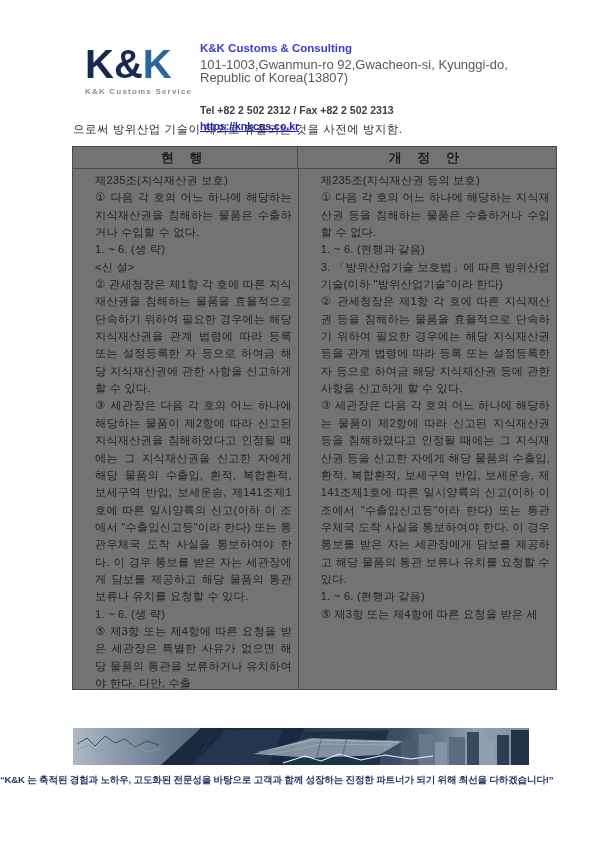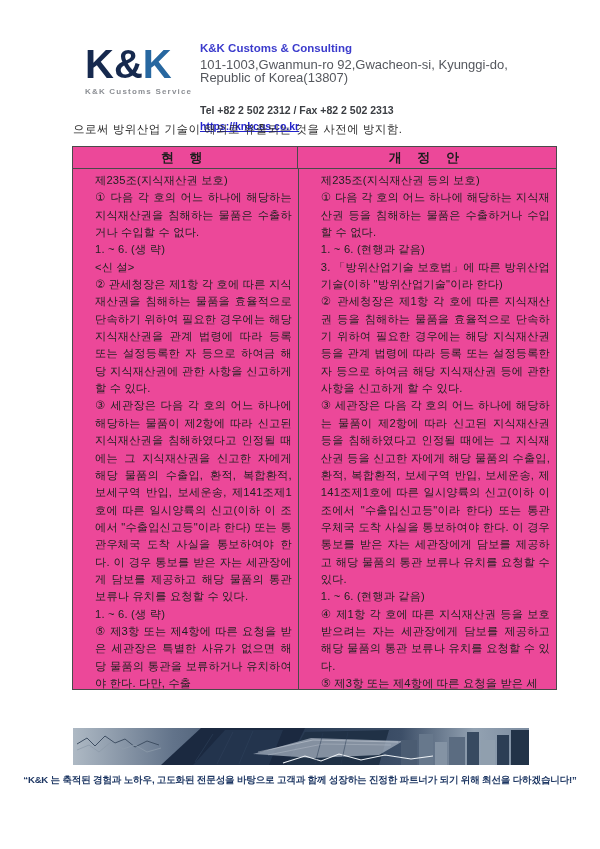--- a/index.html
+++ b/index.html
@@ -35,21 +35,21 @@
   }
 
   
   .intro-line { position: absolute; left: 73px; top: 122px; width: 470px; font-size: 11.5px; color: #2e2e2e; letter-spacing: 0.5px; }
 
   
   .law-table {
     position: absolute; left: 72px; top: 146px; width: 485px; height: 544px;
     border: 1.5px solid #4a4a4a;
     display: flex; flex-direction: column;
-    background: #ec4899;
+    background: #737373;
   }
   .law-table-head { display: flex; border-bottom: 1px solid #4a4a4a; height: 22px; flex: none; }
   .law-table-body { display: flex; flex: 1; min-height: 0; }
   .col-current { width: 46.5%; border-right: 1px solid #4a4a4a; }
   .col-amendment { width: 53.5%; }
   .head-cell {
     display: flex; align-items: center; justify-content: center;
     font-weight: bold; font-size: 13px; color: #1d1d1d; letter-spacing: 6px;
   }
   .body-cell { padding: 3px 6px 0 6px; overflow: hidden; margin-left: 16px; }
@@ -60,21 +60,21 @@
   }
 
   
   .footer-banner {
     position: absolute; left: 73px; top: 728px; width: 456px; height: 37px;
     overflow: hidden; background: #44536a;
   }
   .footer-banner svg { display: block; width: 100%; height: 100%; }
   .footer-quote {
     position: absolute; left: 0; top: 774px; width: 600px;
-    text-align: center; font-size: 9.6px; font-weight: bold; color: #1f3864;
+    text-align: left; font-size: 9.6px; font-weight: bold; color: #1f3864;
     letter-spacing: -0.2px;
   }
 </style>
 </head>
 <body>
 
 <div class="page">
 
   <div class="letterhead">
     <div class="logo-block">
@@ -109,21 +109,20 @@
           <div class="para">⑤ 제3항 또는 제4항에 따른 요청을 받은 세관장은 특별한 사유가 없으면 해당 물품의 통관을 보류하거나 유치하여야 한다. 다만, 수출</div>
         </div>
       <div class="body-cell col-amendment">
           <div class="para">제235조(지식재산권 등의 보호)</div>
           <div class="para">① 다음 각 호의 어느 하나에 해당하는 지식재산권 등을 침해하는 물품은 수출하거나 수입할 수 없다.</div>
           <div class="para">1. ~ 6. (현행과 같음)</div>
           <div class="para">3. 「방위산업기술 보호법」에 따른 방위산업기술(이하 "방위산업기술"이라 한다)</div>
           <div class="para">② 관세청장은 제1항 각 호에 따른 지식재산권 등을 침해하는 물품을 효율적으로 단속하기 위하여 필요한 경우에는 해당 지식재산권 등을 관계 법령에 따라 등록 또는 설정등록한 자 등으로 하여금 해당 지식재산권 등에 관한 사항을 신고하게 할 수 있다.</div>
           <div class="para">③ 세관장은 다음 각 호의 어느 하나에 해당하는 물품이 제2항에 따라 신고된 지식재산권 등을 침해하였다고 인정될 때에는 그 지식재산권 등을 신고한 자에게 해당 물품의 수출입, 환적, 복합환적, 보세구역 반입, 보세운송, 제141조제1호에 따른 일시양륙의 신고(이하 이 조에서 "수출입신고등"이라 한다) 또는 통관우체국 도착 사실을 통보하여야 한다. 이 경우 통보를 받은 자는 세관장에게 담보를 제공하고 해당 물품의 통관 보류나 유치를 요청할 수 있다.</div>
           <div class="para">1. ~ 6. (현행과 같음)</div>
-          <div class="para">④ 제1항 각 호에 따른 지식재산권 등을 보호받으려는 자는 세관장에게 담보를 제공하고 해당 물품의 통관 보류나 유치를 요청할 수 있다.</div>
           <div class="para">⑤ 제3항 또는 제4항에 따른 요청을 받은 세</div>
         </div>
     </div>
   </div>
 
   <div class="footer-banner">
     <svg viewBox="0 0 456 37" preserveAspectRatio="none">
       <defs>
         <linearGradient id="bgGrad" x1="0" y1="0" x2="1" y2="0">
           <stop offset="0" stop-color="#aeb9c4"></stop>

